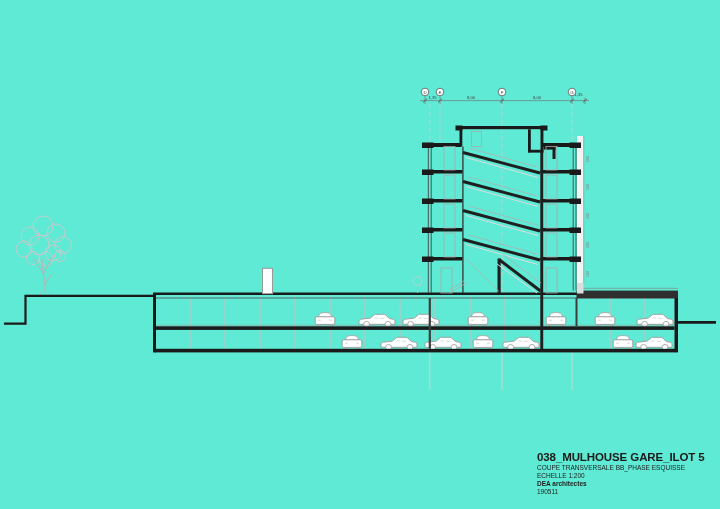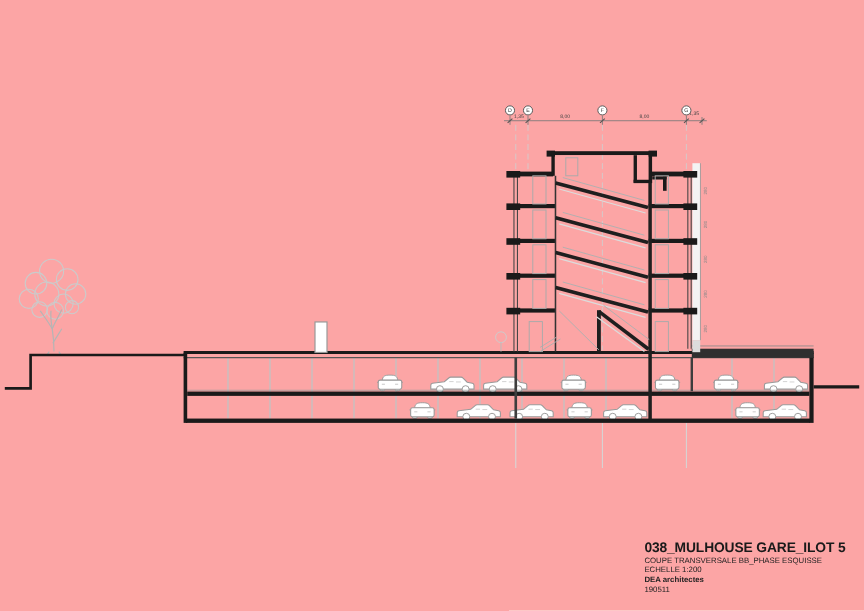--- a/index.html
+++ b/index.html
@@ -1,17 +1,17 @@
 <!DOCTYPE html>
 <html><head>
 <meta charset="utf-8">
 <style>
   html,body{margin:0;padding:0;background:#fff;}
   #sheet{
-    position:relative;width:720px;height:509px;background:#fca5a5;
+    position:relative;width:720px;height:509px;background:#5eead4;
     font-family:"Liberation Sans", sans-serif;overflow:hidden;
   }
   #sheet svg{position:absolute;left:0;top:0;}
   .titleblock{position:absolute;left:537px;top:450px;width:175px;color:#1a1a1a;}
   .tb-project{font-size:11.5px;font-weight:700;letter-spacing:-0.1px;line-height:14px;white-space:nowrap;}
   .tb-row{font-size:6.5px;font-weight:400;line-height:8px;white-space:nowrap;color:#222;}
   .tb-row.bold{font-weight:700;}
   svg text{font-family:"Liberation Sans", sans-serif;}
   .dimtxt{font-size:4.2px;fill:#444;}
   .bubtxt{font-size:4.4px;fill:#333;}

